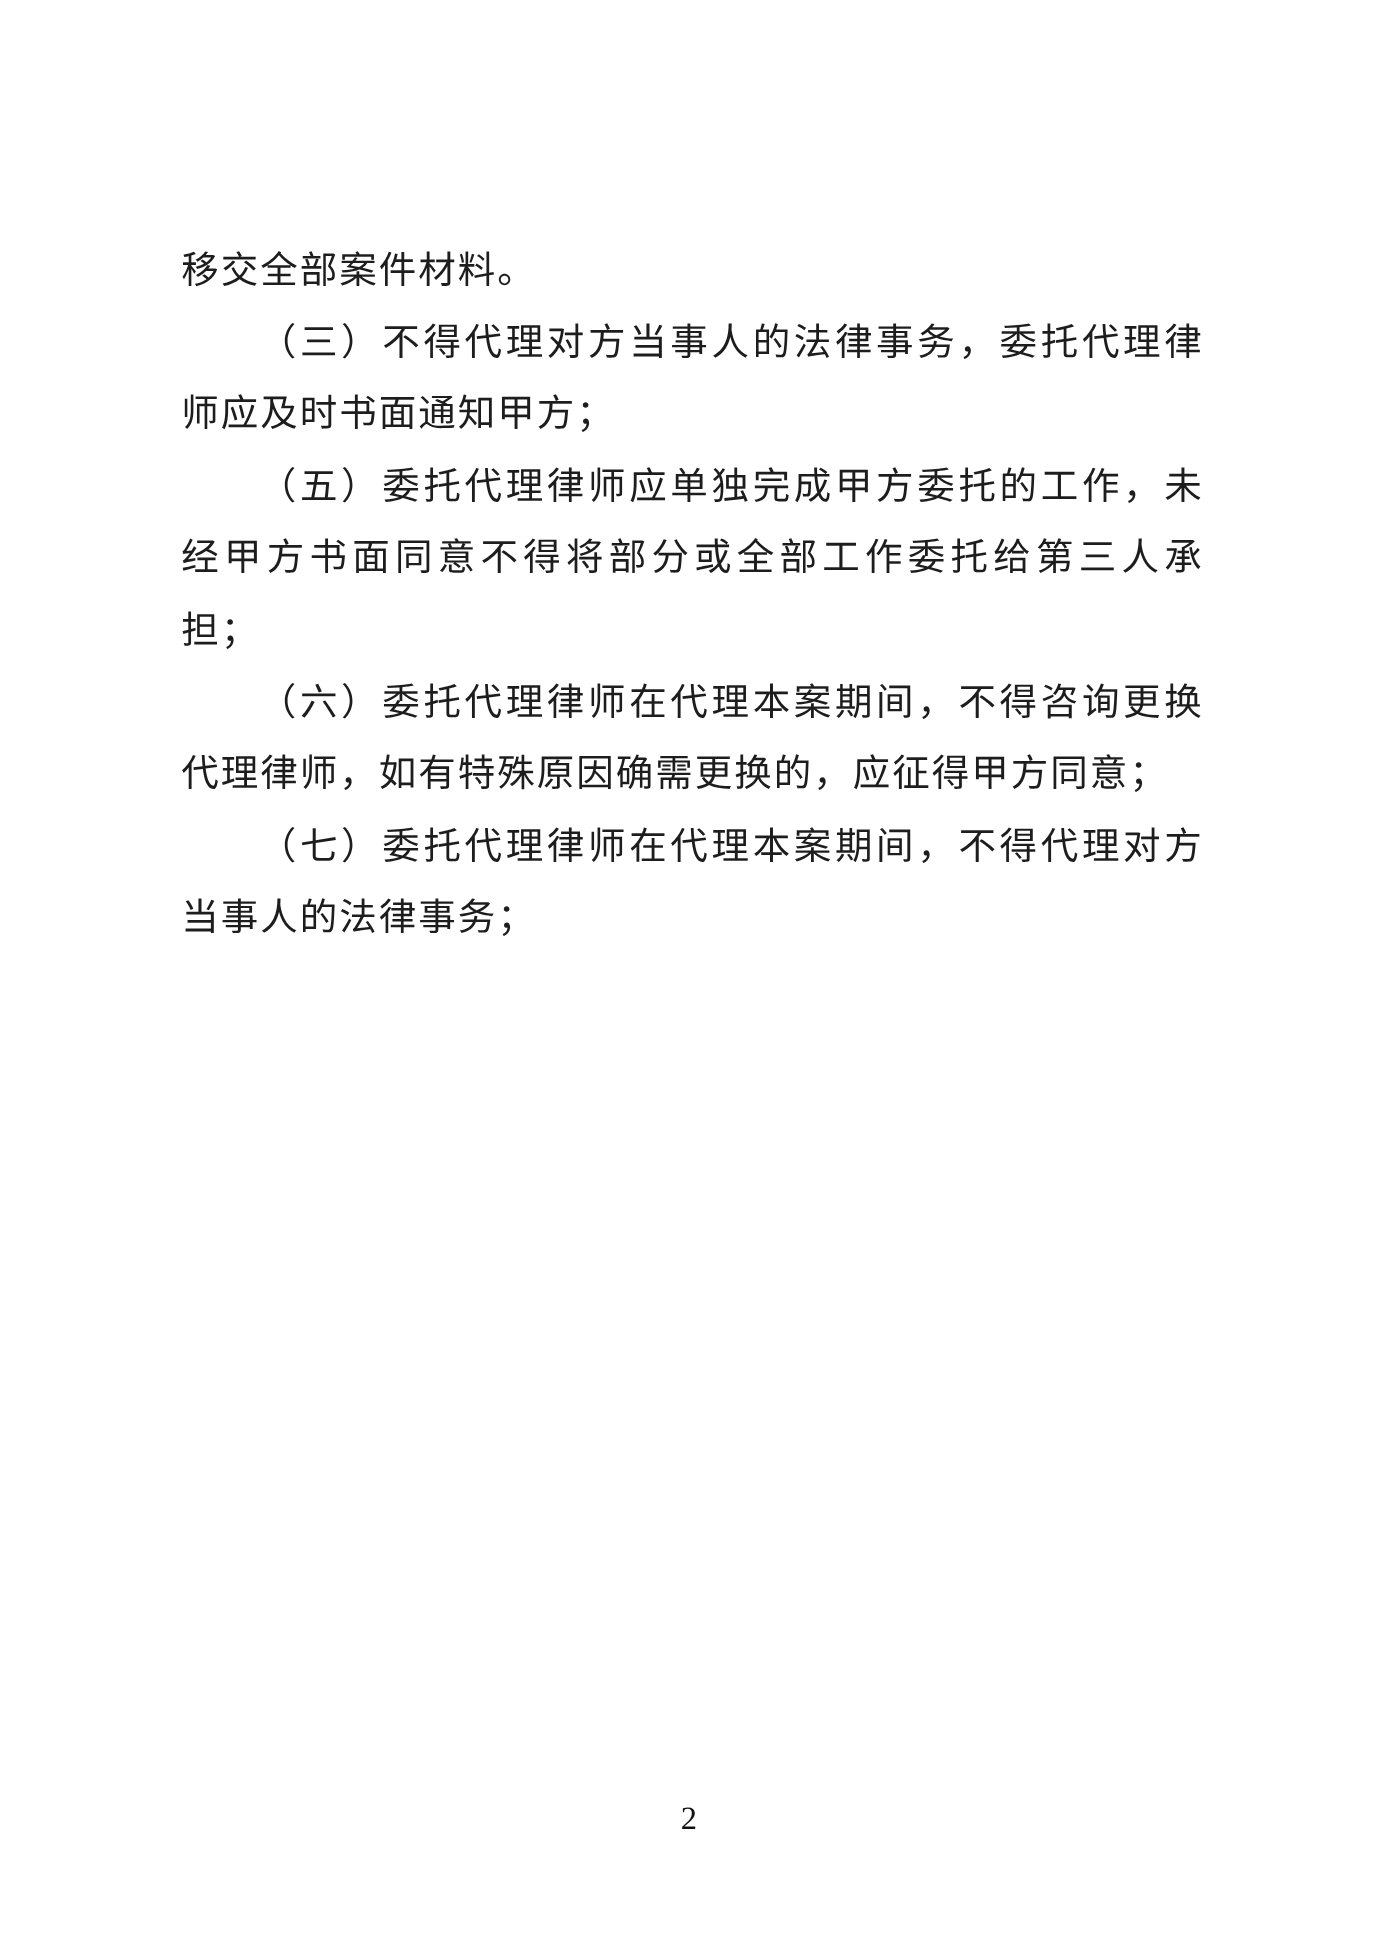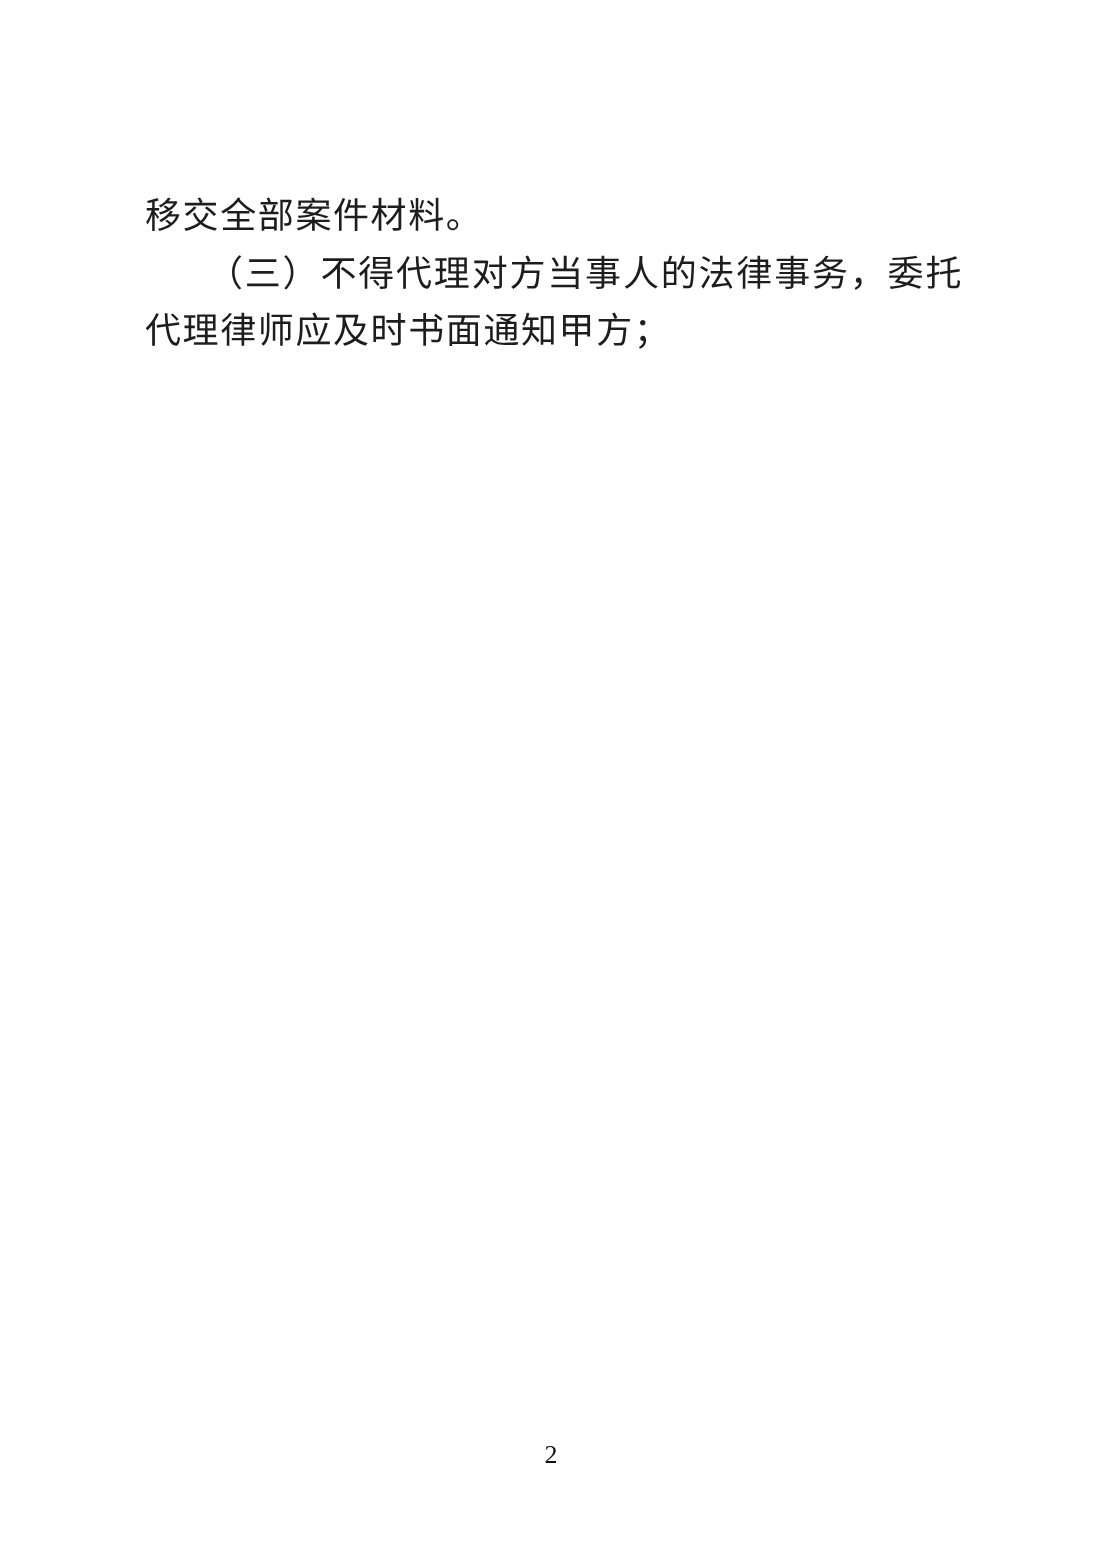--- a/index.html
+++ b/index.html
@@ -21,21 +21,21 @@
     overflow: hidden;
   }
   .content {
     position: absolute;
     left: 145px;
     top: 188px;
     width: 818px;
   }
   .para {
     margin: 0;
-    font-size: 36px;
+    font-size: 30px;
     line-height: 57.6px;
     letter-spacing: 1.6px;
     text-align: justify;
     font-family: "Liberation Serif", serif;
     color: #1d1d1d;
   }
   .para.indent {
     text-indent: 62px;
   }
   .blank {
@@ -56,17 +56,20 @@
     color: #111111;
   }
 </style>
 </head>
 <body>
 
 <div class="page">
   <main class="content" id="doc-body">
       <p class="para"><span>移交全部案件材料。</span></p>
       <p class="para indent"><span>（三）不得代理对方当事人的法律事务，委托代理律师应及时书面通知甲方；</span></p>
+      <p class="para indent"><span>（五）委托代理律师应单独完成甲方委托的工作，未经甲方书面同意不得将部分或全部工作委托给第三人承担；</span></p>
+      <p class="para indent"><span>（六）委托代理律师在代理本案期间，不得咨询更换代理律师，如有特殊原因确需更换的，应征得甲方同意；</span></p>
+      <p class="para indent"><span>（七）委托代理律师在代理本案期间，不得代理对方当事人的法律事务；</span></p>
     </main>
   <footer class="footer">
     <span class="pagenum">2</span>
   </footer>
 </div>
 
 </body></html>

